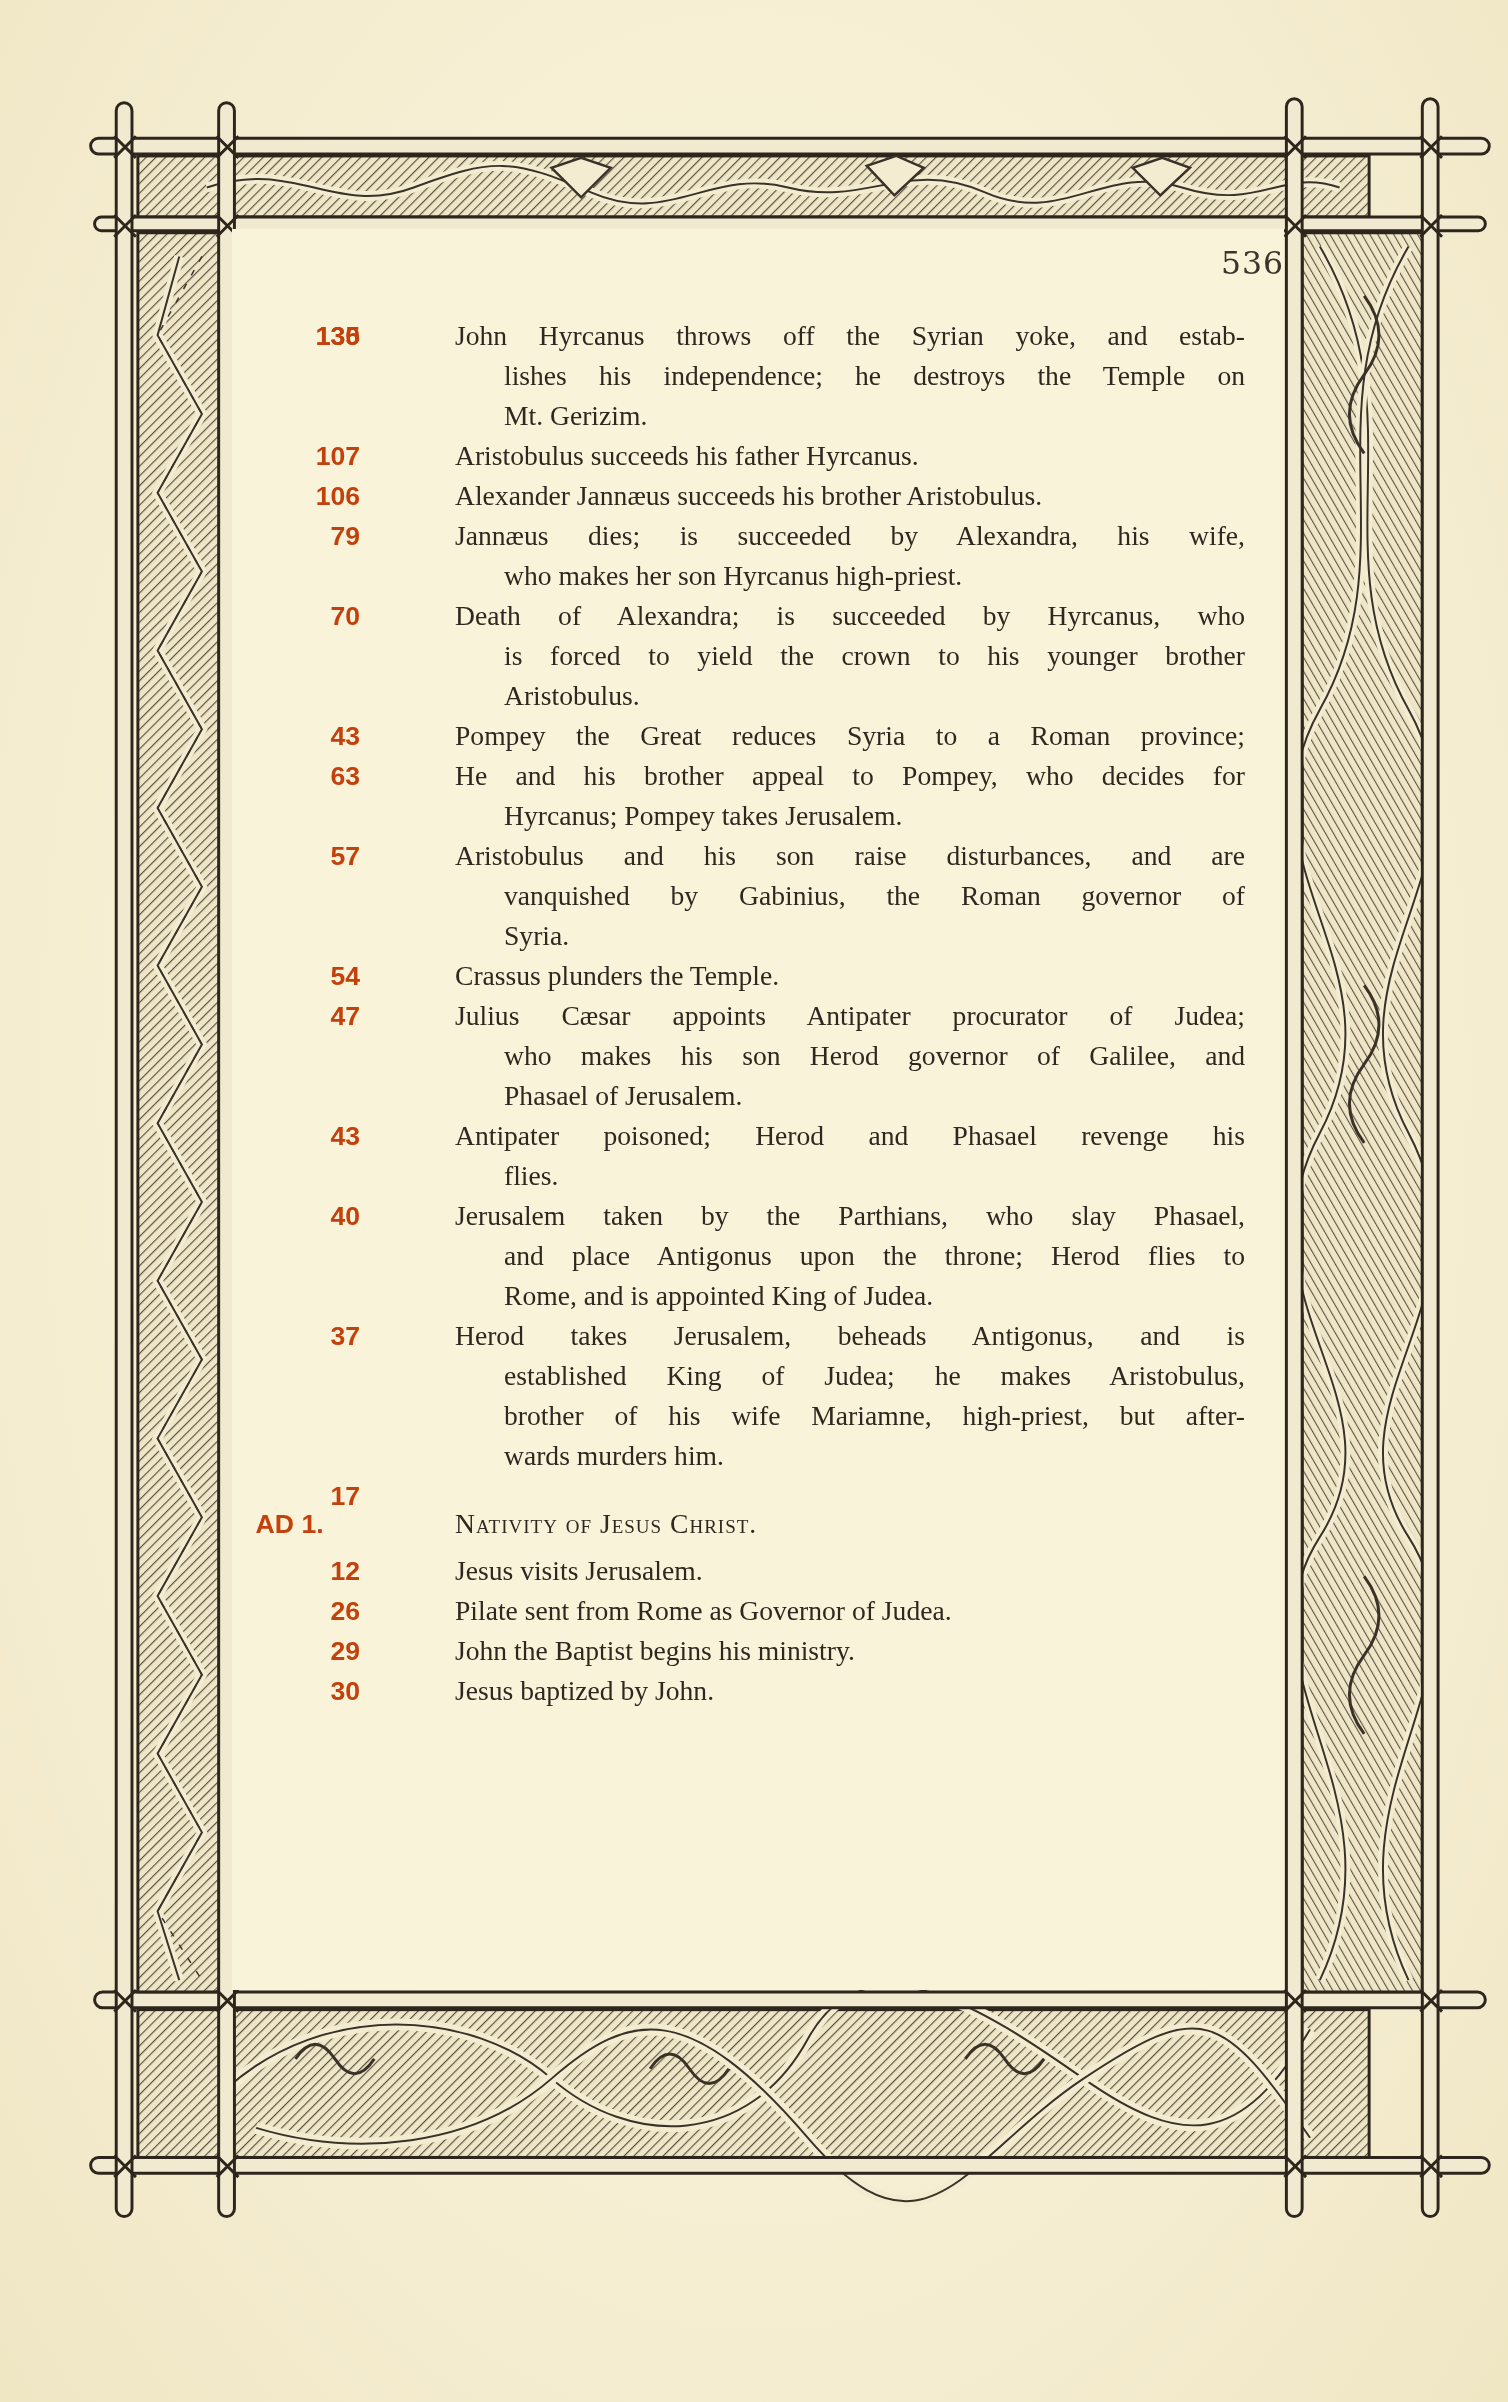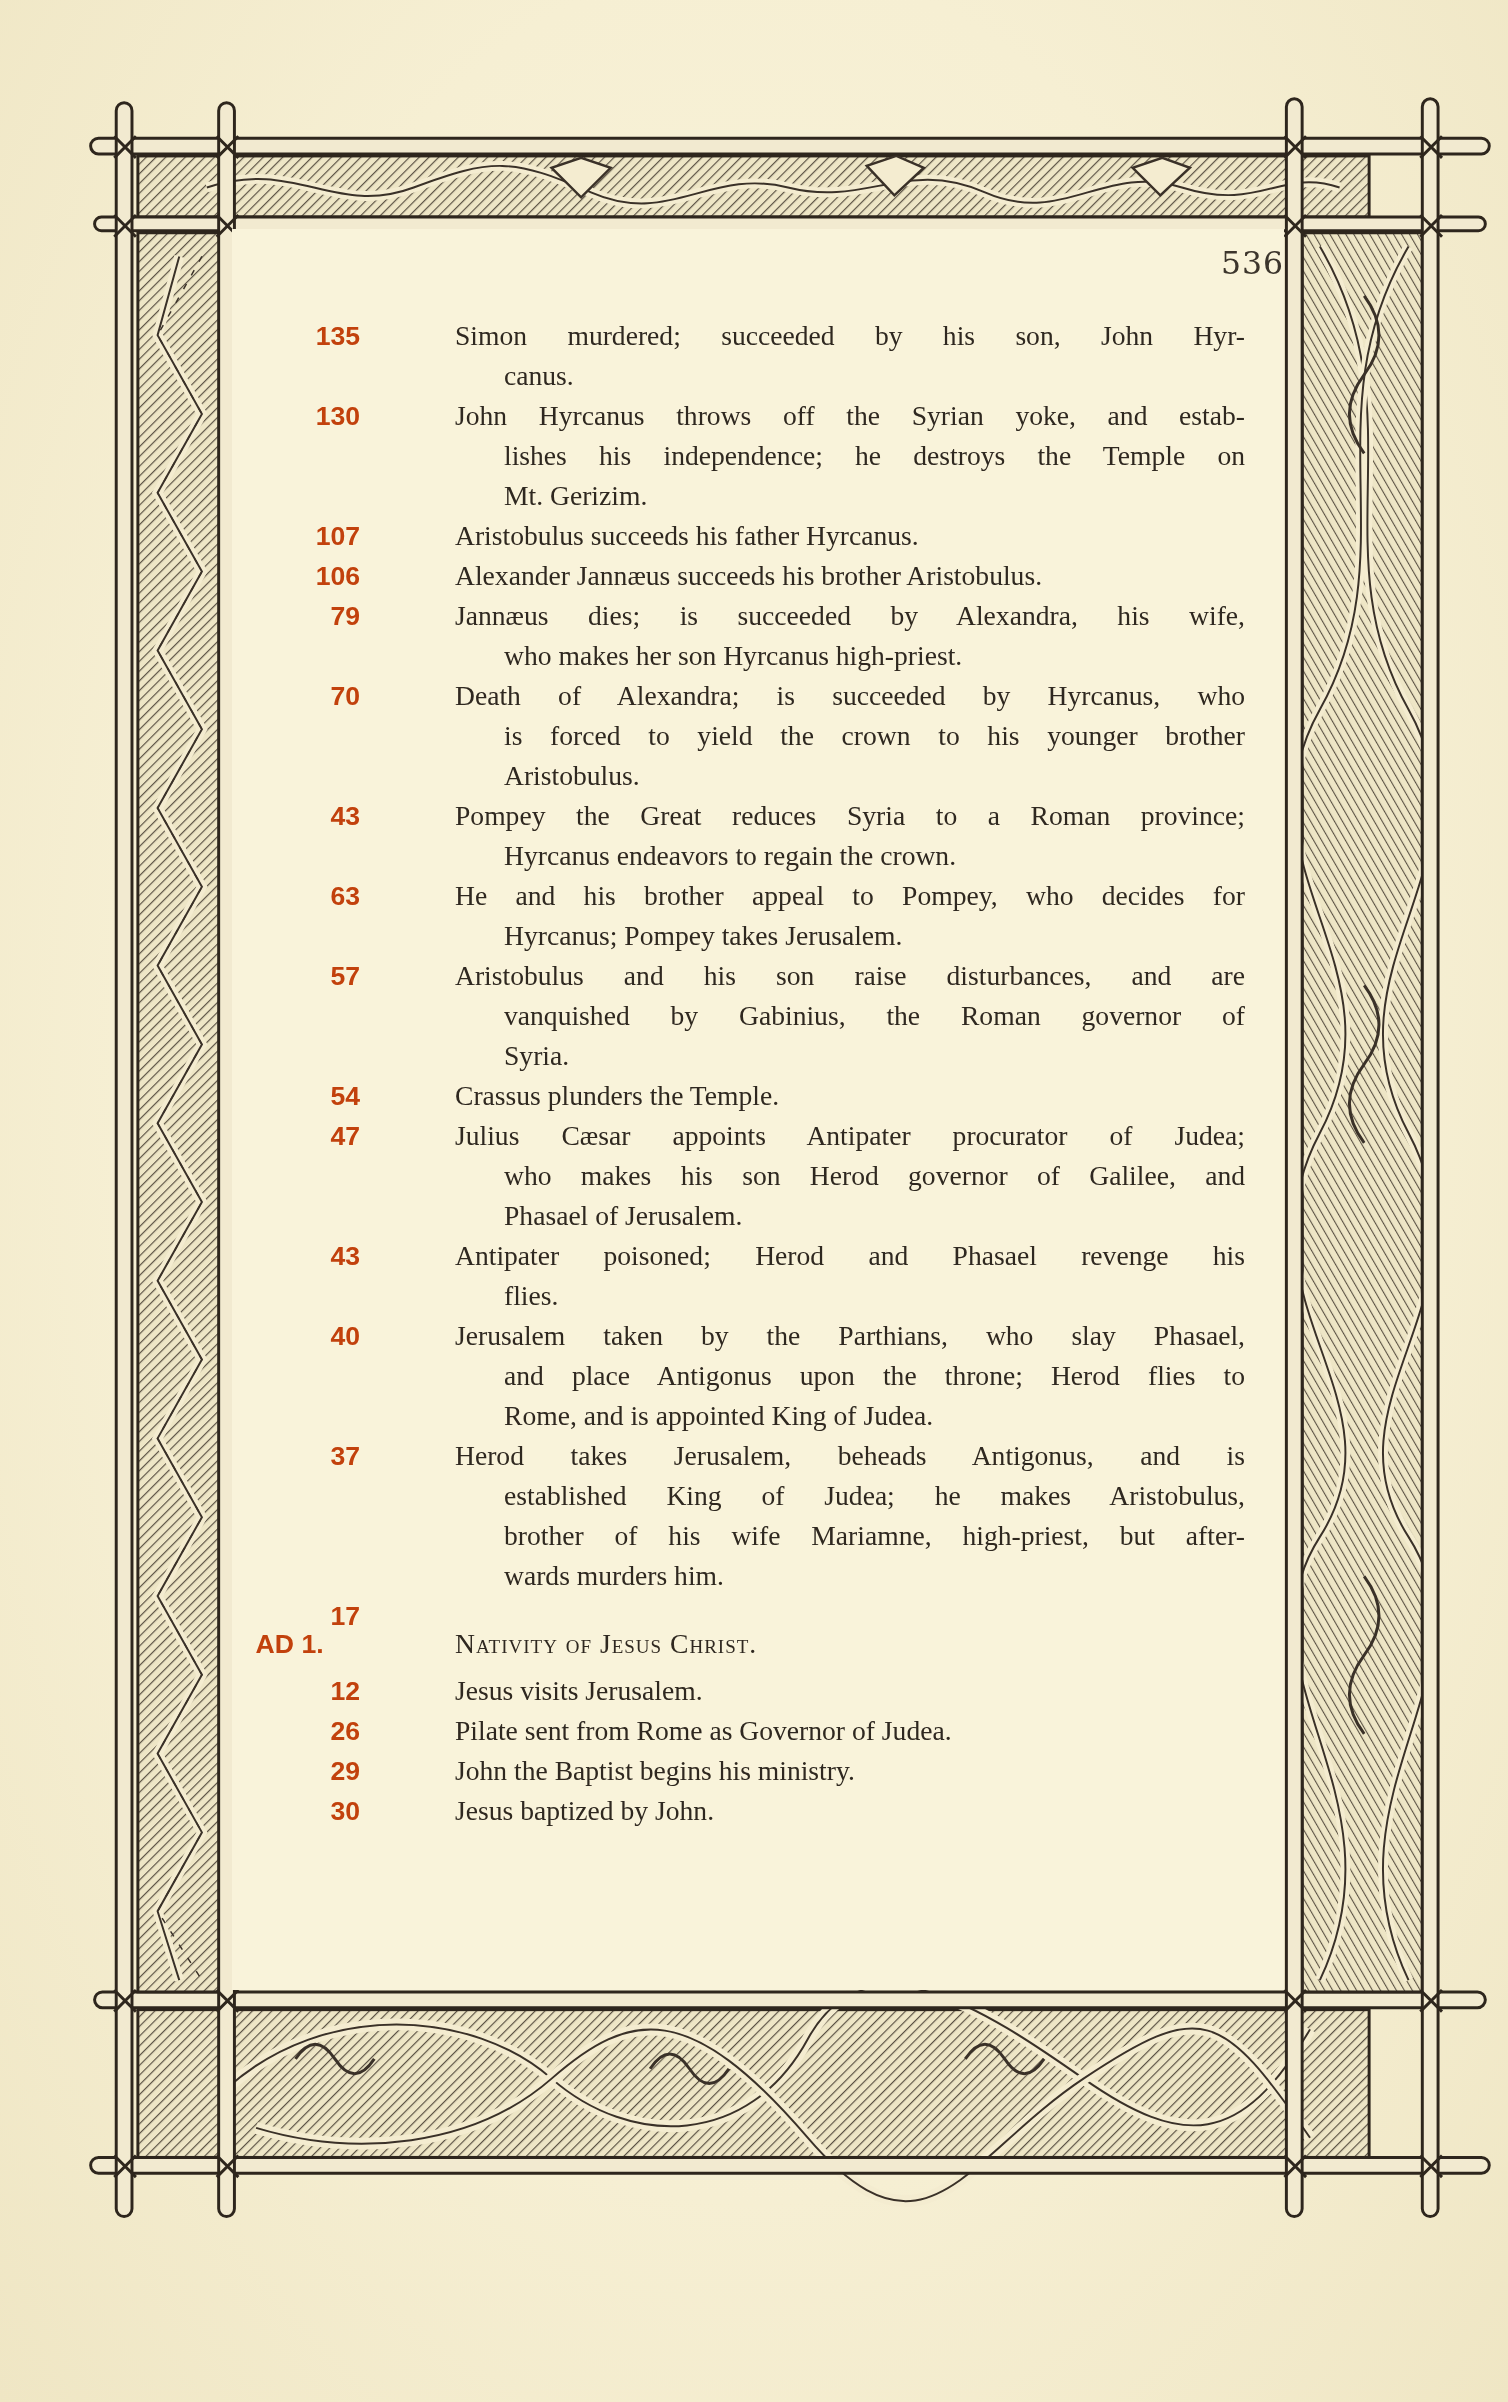--- a/index.html
+++ b/index.html
@@ -167,24 +167,20 @@
       <path d="M1442 2188 l22 22 M1464 2188 l-22 22"></path>
     </g>
   </svg>
 
   <div class="inner-panel">
     <div class="page-number">536</div>
 
     <div class="entries" id="entries">
         <div class="entry">
           <div class="year">135</div>
-          <div class="desc">
-            <span class="line">Simon murdered; succeeded by his son, John Hyr-</span>
-            <span class="line cont last">canus.</span>
-          </div>
         </div>
         <div class="entry">
           <div class="year">130</div>
           <div class="desc">
             <span class="line">John Hyrcanus throws off the Syrian yoke, and estab-</span>
             <span class="line cont">lishes his independence; he destroys the Temple on</span>
             <span class="line cont last">Mt. Gerizim.</span>
           </div>
         </div>
         <div class="entry">
@@ -211,21 +207,20 @@
           <div class="desc">
             <span class="line">Death of Alexandra; is succeeded by Hyrcanus, who</span>
             <span class="line cont">is forced to yield the crown to his younger brother</span>
             <span class="line cont last">Aristobulus.</span>
           </div>
         </div>
         <div class="entry">
           <div class="year">43</div>
           <div class="desc">
             <span class="line">Pompey the Great reduces Syria to a Roman province;</span>
-            <span class="line cont last">Hyrcanus endeavors to regain the crown.</span>
           </div>
         </div>
         <div class="entry">
           <div class="year">63</div>
           <div class="desc">
             <span class="line">He and his brother appeal to Pompey, who decides for</span>
             <span class="line cont last">Hyrcanus; Pompey takes Jerusalem.</span>
           </div>
         </div>
         <div class="entry">

